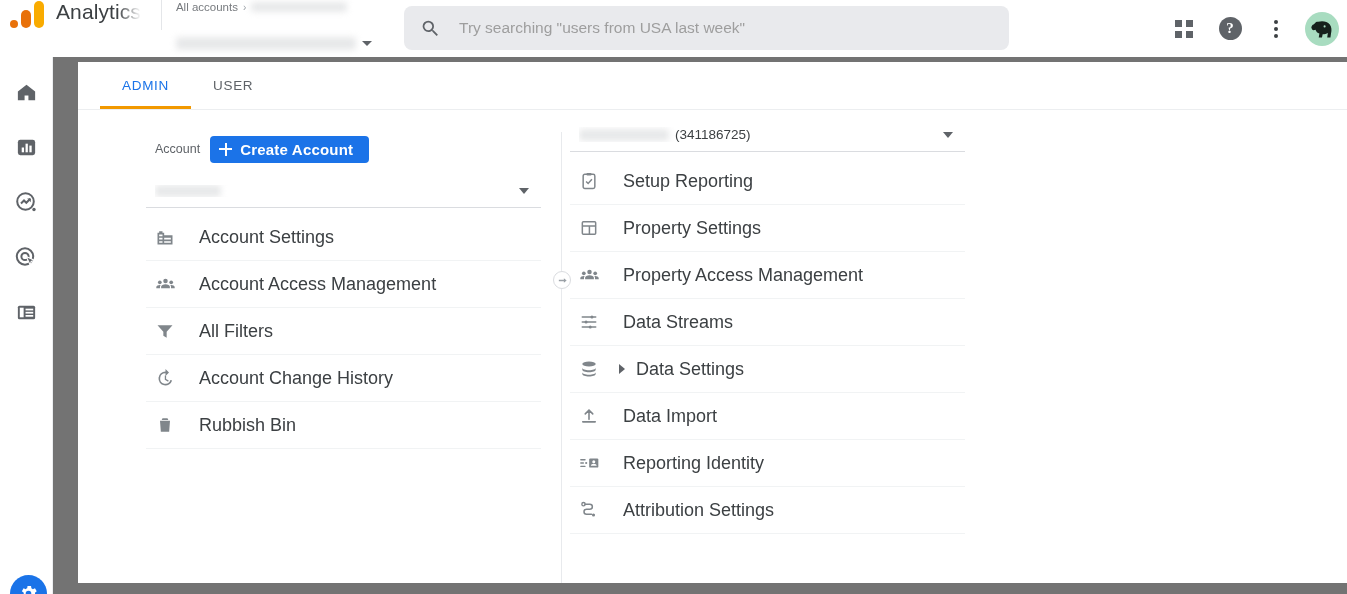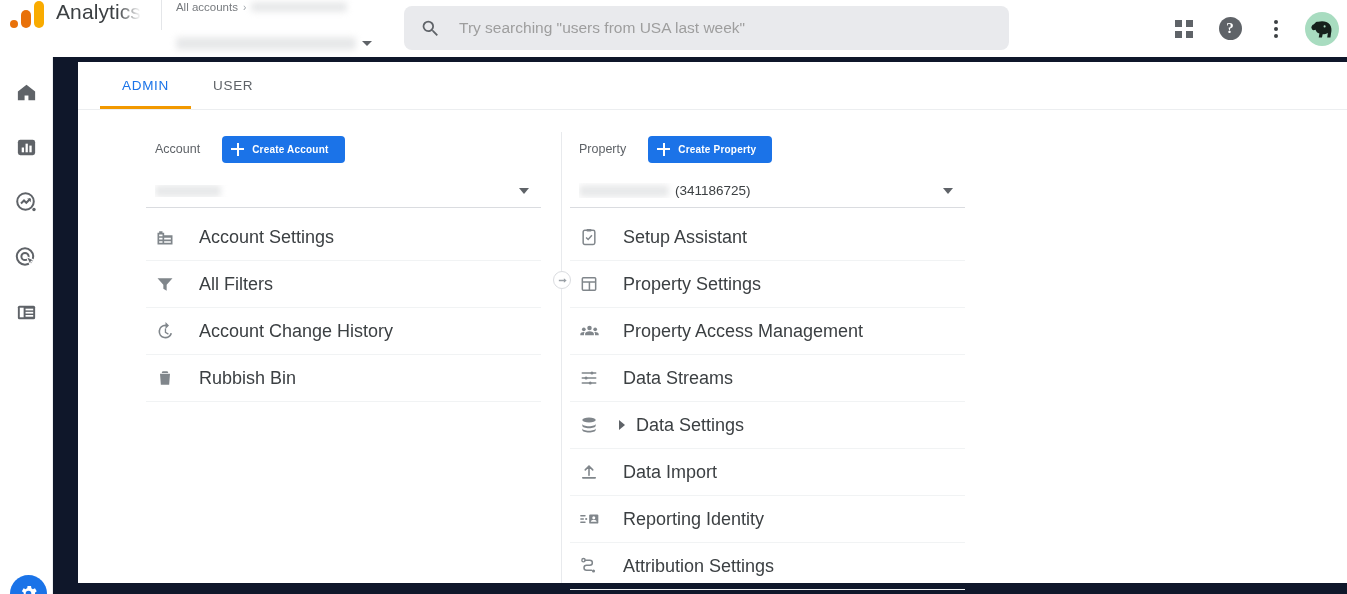--- a/index.html
+++ b/index.html
@@ -134,21 +134,21 @@
     width: 37px; height: 37px; border-radius: 50%;
     background: #1a73e8;
     display: flex; align-items: center; justify-content: center;
     cursor: pointer;
   }
 
   
   .main {
     position: absolute; left: 53px; top: 57px;
     width: 1294px; height: 537px;
-    background: #0f172a;
+    background: #737373;
   }
   .card {
     position: absolute; left: 25px; top: 5px;
     width: 1269px; height: 521px;
     background: #ffffff;
   }
   .tabs {
     position: absolute; left: 0; top: 0;
     width: 100%; height: 48px;
     display: flex; align-items: flex-end;
@@ -186,30 +186,30 @@
   }
   .divider-btn {
     position: absolute; left: 475px; top: 161px;
     width: 18px; height: 18px; border-radius: 50%;
     background: #ffffff; border: 1px solid #dadce0;
     display: flex; align-items: center; justify-content: center;
     cursor: pointer; z-index: 3;
   }
 
   .col-head {
-    display: flex; align-items: center; gap: 22px;
+    display: flex; align-items: center; gap: 10px;
     height: 34px; margin-top: 22px; padding-left: 9px;
   }
   .col-label { font-size: 12.5px; color: #5f6368; }
   .create-btn {
     height: 27px; padding: 0 16px 0 9px;
     background: #1b73e8; color: #fff;
     border: none; border-radius: 4px;
     font-family: "Liberation Sans", sans-serif;
-    font-size: 10px; font-weight: bold; letter-spacing: .2px;
+    font-size: 15px; font-weight: bold; letter-spacing: .2px;
     display: flex; align-items: center; gap: 8px;
     cursor: pointer;
   }
   .plus {
     position: relative; width: 13px; height: 13px; flex: none;
   }
   .plus::before, .plus::after {
     content: ""; position: absolute; background: #fff;
   }
   .plus::before { left: 0; top: 5.5px; width: 13px; height: 2px; }
@@ -400,20 +400,32 @@
           <div class="menu-row">
             <span class="menu-ico">
               <svg width="20" height="20" viewBox="0 0 24 24">
                 <path fill="#80868b" d="M3 21V7h8v3h10v11zM5 19h4v-2H5zm0-4h4v-2H5zm0-4h4V9H5zm6 8h8v-2h-8zm0-4h8v-2h-8zM5 7h4V5H5z"></path>
               </svg>
             </span>
             <span class="menu-label">Account Settings</span>
           </div>
           <div class="menu-row">
             <span class="menu-ico">
+              <svg width="21" height="21" viewBox="0 0 24 24">
+                <circle cx="12" cy="8" r="2.6" fill="#80868b"></circle>
+                <circle cx="5.5" cy="9.5" r="2.1" fill="#80868b"></circle>
+                <circle cx="18.5" cy="9.5" r="2.1" fill="#80868b"></circle>
+                <path fill="#80868b" d="M12 11.6c-2.6 0-5 1.3-5 3v1.6h10v-1.6c0-1.7-2.4-3-5-3z"></path>
+                <path fill="#80868b" d="M5.5 12.6c-1.9 0-4 .9-4 2.3v1.3h4.2v-1.6c0-.7.3-1.4.9-2zM18.5 12.6c1.9 0 4 .9 4 2.3v1.3h-4.2v-1.6c0-.7-.3-1.4-.9-2z"></path>
+              </svg>
+            </span>
+            <span class="menu-label">Account Access Management</span>
+          </div>
+          <div class="menu-row">
+            <span class="menu-ico">
               <svg width="20" height="20" viewBox="0 0 24 24">
                 <path fill="#80868b" d="M3 5h18l-7 8v7l-4-2.2V13z"></path>
               </svg>
             </span>
             <span class="menu-label">All Filters</span>
           </div>
           <div class="menu-row">
             <span class="menu-ico">
               <svg width="21" height="21" viewBox="0 0 24 24">
                 <path fill="#80868b" d="M12 4a8 8 0 1 0 7.6 10.4l-2-.6A6 6 0 1 1 12 6v3l4-4-4-4z"></path>
@@ -427,45 +439,38 @@
               <svg width="20" height="20" viewBox="0 0 24 24">
                 <path fill="#80868b" d="M6 7h12l-1 13H7zM9 4h6l1 2H8z"></path>
               </svg>
             </span>
             <span class="menu-label">Rubbish Bin</span>
           </div>
         </div>
       </div>
 
       <div class="col col-property">
-        <div class="col-head">
-          <span class="col-label">Property</span>
-          <button class="create-btn">
-            <span class="plus"></span>
-            <span>Create Property</span>
-          </button>
-        </div>
         <div class="selector">
           <span class="selector-text">
             <span class="redact" style="width:90px;height:12px"></span>
             <span>(341186725)</span>
           </span>
           <span class="sel-caret"></span>
         </div>
 
         <div class="menu">
           <div class="menu-row">
             <span class="menu-ico">
               <svg width="20" height="20" viewBox="0 0 24 24">
                 <rect x="5" y="4" width="14" height="17" rx="2" fill="none" stroke="#80868b" stroke-width="1.8"></rect>
                 <rect x="9" y="2.5" width="6" height="3" rx="1" fill="#80868b"></rect>
                 <path fill="none" stroke="#80868b" stroke-width="1.8" d="M8.5 12.5l2.5 2.5 4.5-5"></path>
               </svg>
             </span>
-            <span class="menu-label">Setup Assistant</span>
+            <span class="menu-label">Setup Reporting</span>
           </div>
           <div class="menu-row">
             <span class="menu-ico">
               <svg width="20" height="20" viewBox="0 0 24 24">
                 <rect x="4" y="4.5" width="16" height="15" rx="1.2" fill="none" stroke="#80868b" stroke-width="1.8"></rect>
                 <path stroke="#80868b" stroke-width="1.8" d="M4 9.5h16M12.5 9.5v10"></path>
               </svg>
             </span>
             <span class="menu-label">Property Settings</span>
           </div>

